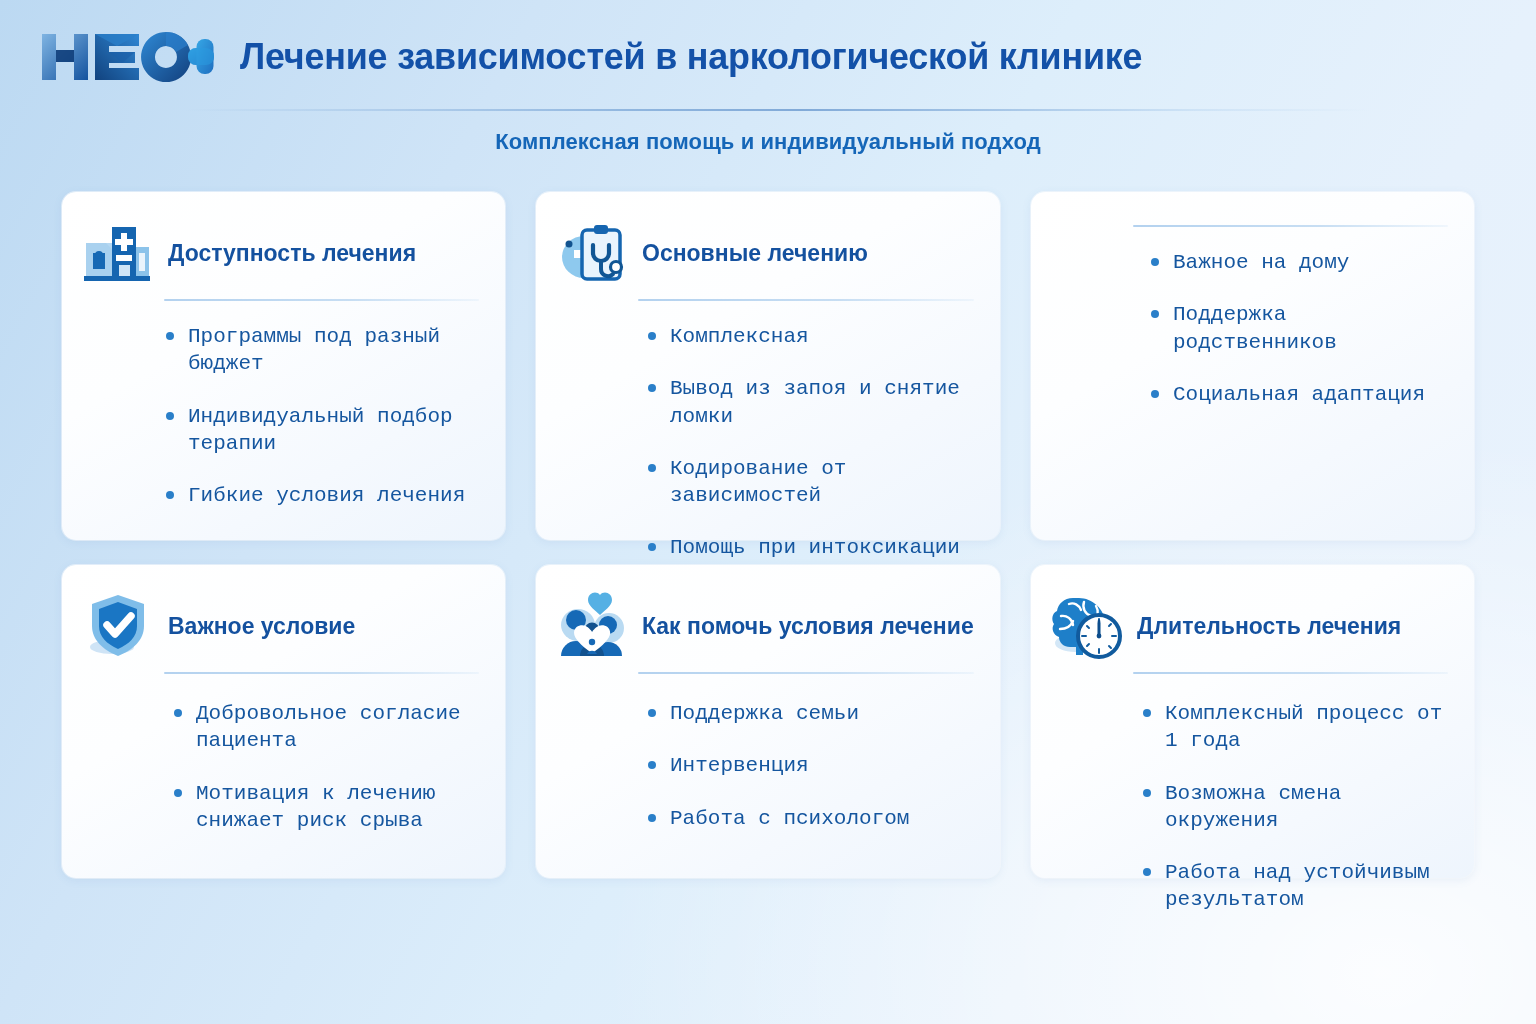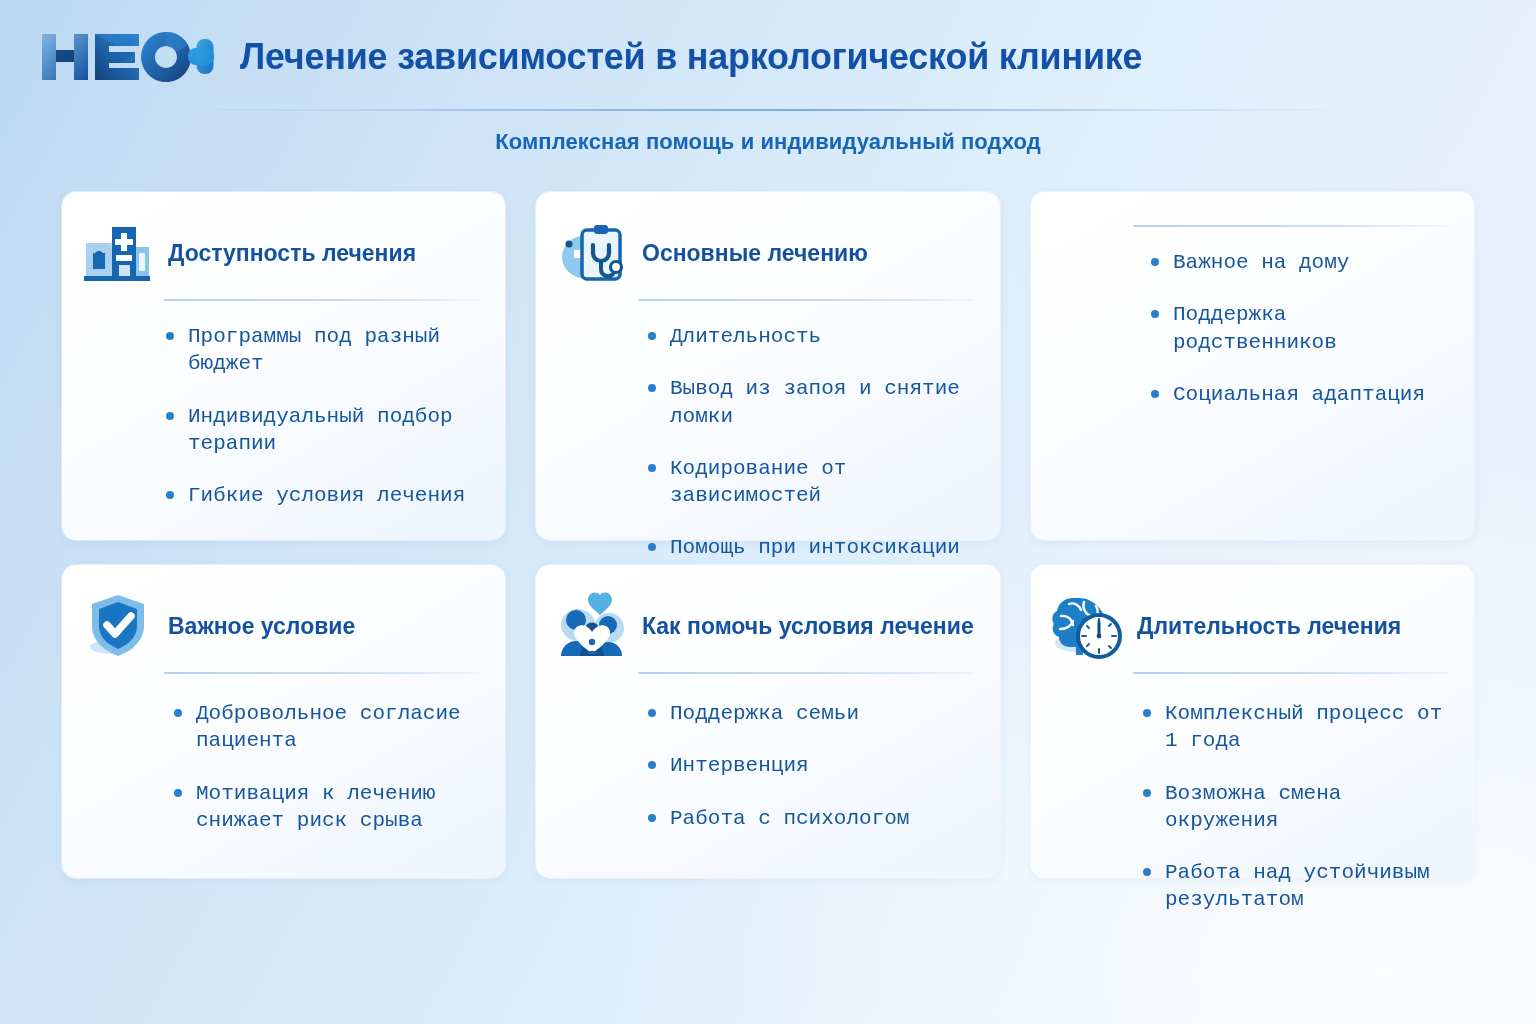--- a/index.html
+++ b/index.html
@@ -251,21 +251,21 @@
           <rect x="26" y="13" width="38" height="49" rx="5" fill="#e9f4fd" stroke="#1565b0" stroke-width="3.5"></rect>
           <rect x="38" y="8" width="14" height="9" rx="3" fill="#1565b0"></rect>
           <path d="M37 28 v8 a8 8 0 0 0 16 0 v-8" fill="none" stroke="#115694" stroke-width="4.2" stroke-linecap="round"></path>
           <path d="M45 44 v8 a7 7 0 0 0 12 5" fill="none" stroke="#115694" stroke-width="4" stroke-linecap="round"></path>
           <circle cx="60" cy="50" r="5.5" fill="#ffffff" stroke="#115694" stroke-width="3.2"></circle>
         </svg>
         <h2 class="card-title">Основные лечению</h2>
       </div>
       <div class="card-rule"></div>
       <ul class="card-list indent-a">
-        <li>Длительность</li>
+        <li>Комплексная</li>
         <li>Вывод из запоя и снятие ломки</li>
         <li>Кодирование от зависимостей</li>
         <li>Помощь при интоксикации</li>
       </ul>
     </section>
 
     <section class="card">
       <div class="card-rule"></div>
       <ul class="card-list indent-b">
         <li>Важное на дому</li>

